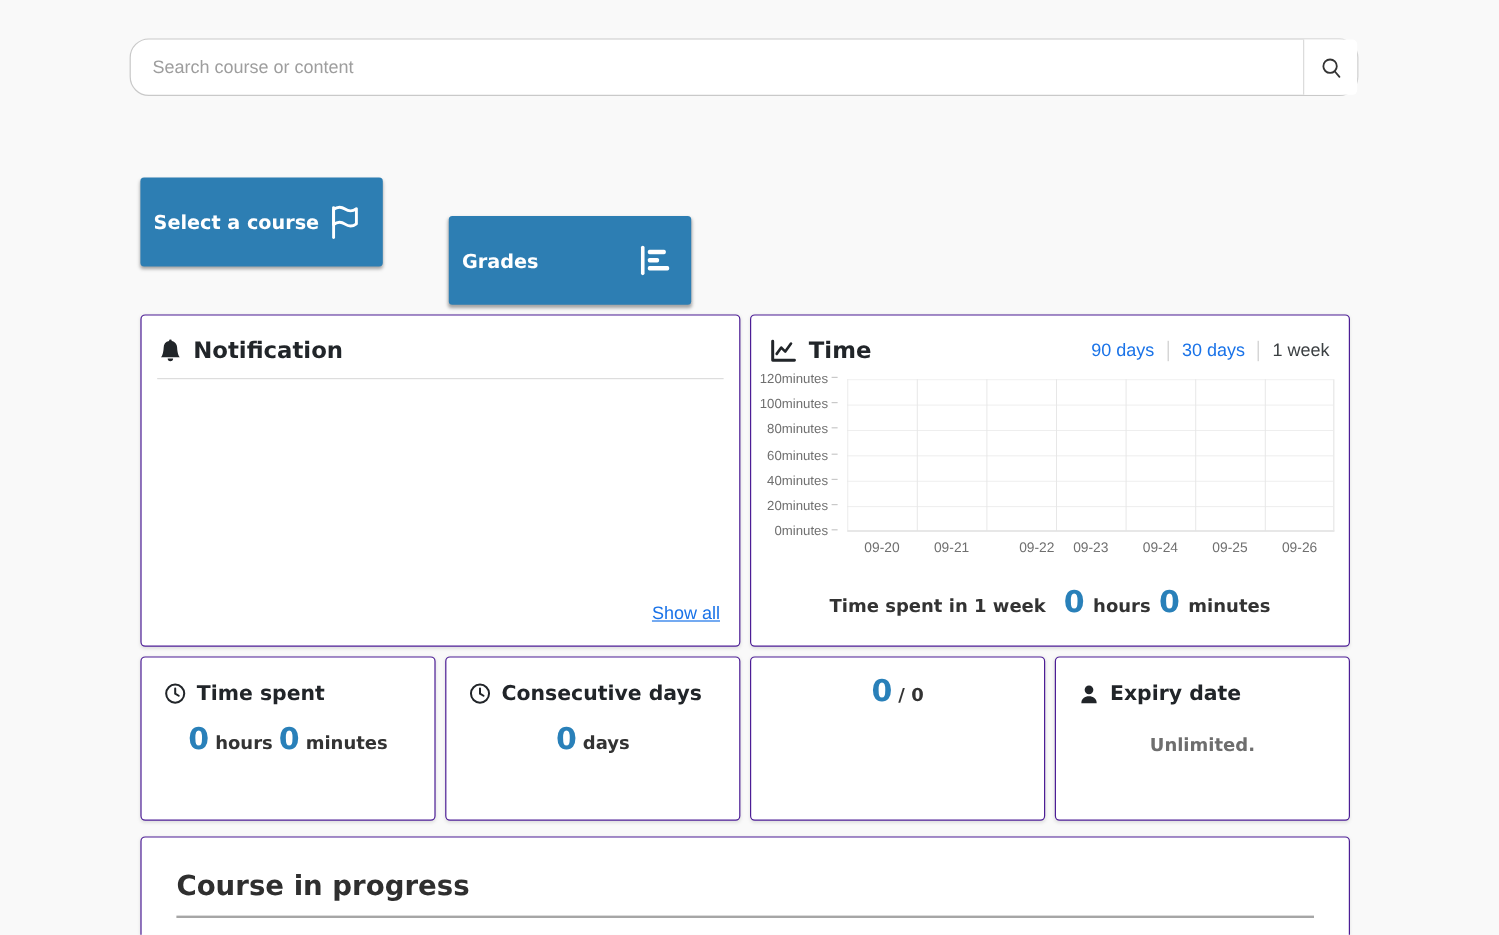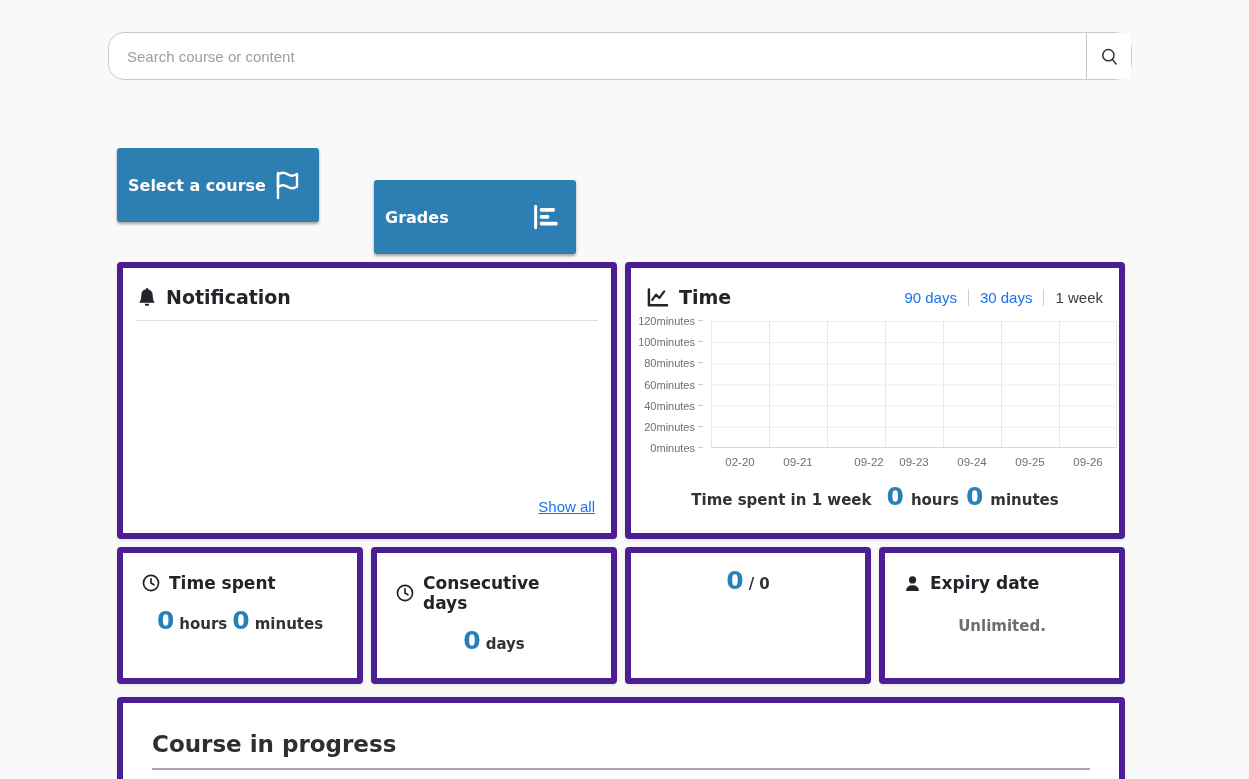--- a/index.html
+++ b/index.html
@@ -7,21 +7,21 @@
   body {
     position:relative;
     background:#f9f9f9;
     font-family:"Liberation Sans", sans-serif;
     overflow:hidden;
     color:#212529;
   }
   .card {
     position:absolute;
     background:#fff;
-    border:6px solid #4c1d95;
+    border:1px solid #4c1d95;
     border-radius:4px;
     box-shadow:0 1px 3px rgba(0,0,0,0.10);
   }
 
   
   .searchbar {
     position:absolute; left:108px; top:32px; width:1024px; height:48px;
     background:#fff; border:1px solid #c9c9c9; border-radius:16px;
     display:flex; align-items:stretch;
   }
@@ -228,21 +228,21 @@
   <div class="plot"></div>
 
   <span class="ytick" style="top:46px">120minutes</span>
   <span class="ytick" style="top:67px">100minutes</span>
   <span class="ytick" style="top:88px">80minutes</span>
   <span class="ytick" style="top:110px">60minutes</span>
   <span class="ytick" style="top:131px">40minutes</span>
   <span class="ytick" style="top:152px">20minutes</span>
   <span class="ytick" style="top:173px">0minutes</span>
 
-  <span class="xtick" style="left:80px">02-20</span>
+  <span class="xtick" style="left:80px">09-20</span>
   <span class="xtick" style="left:138px">09-21</span>
   <span class="xtick" style="left:209px">09-22</span>
   <span class="xtick" style="left:254px">09-23</span>
   <span class="xtick" style="left:312px">09-24</span>
   <span class="xtick" style="left:370px">09-25</span>
   <span class="xtick" style="left:428px">09-26</span>
 
   <div class="time-summary">
     <span class="sum-label">Time spent in 1 week</span>
     <span class="big-num">0</span>

